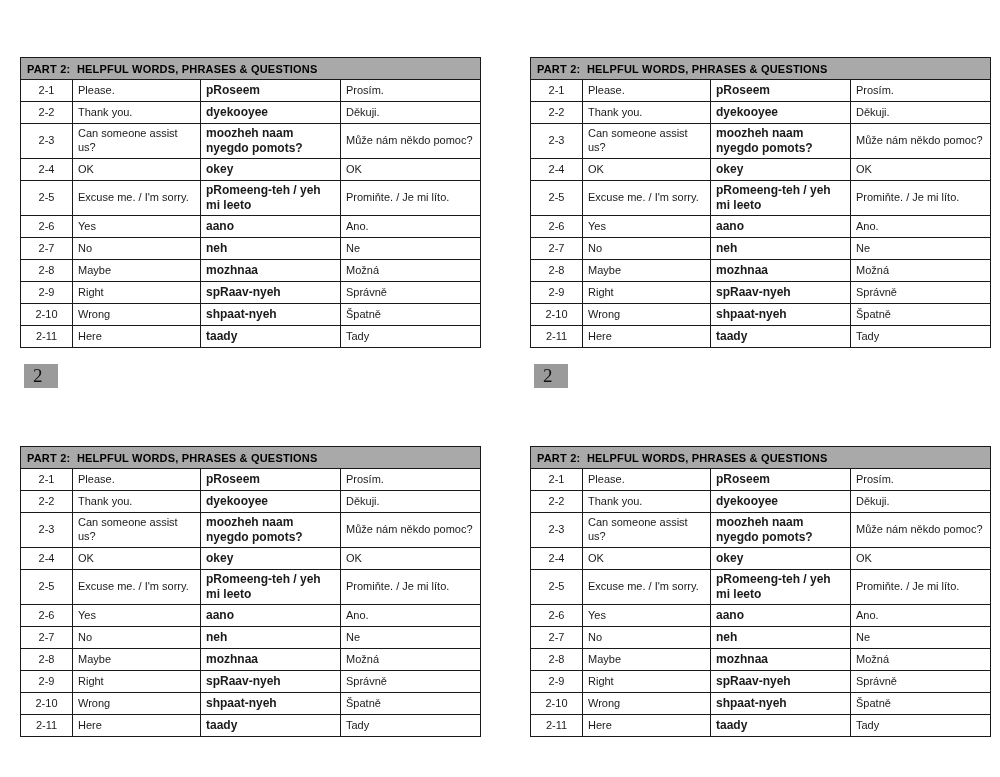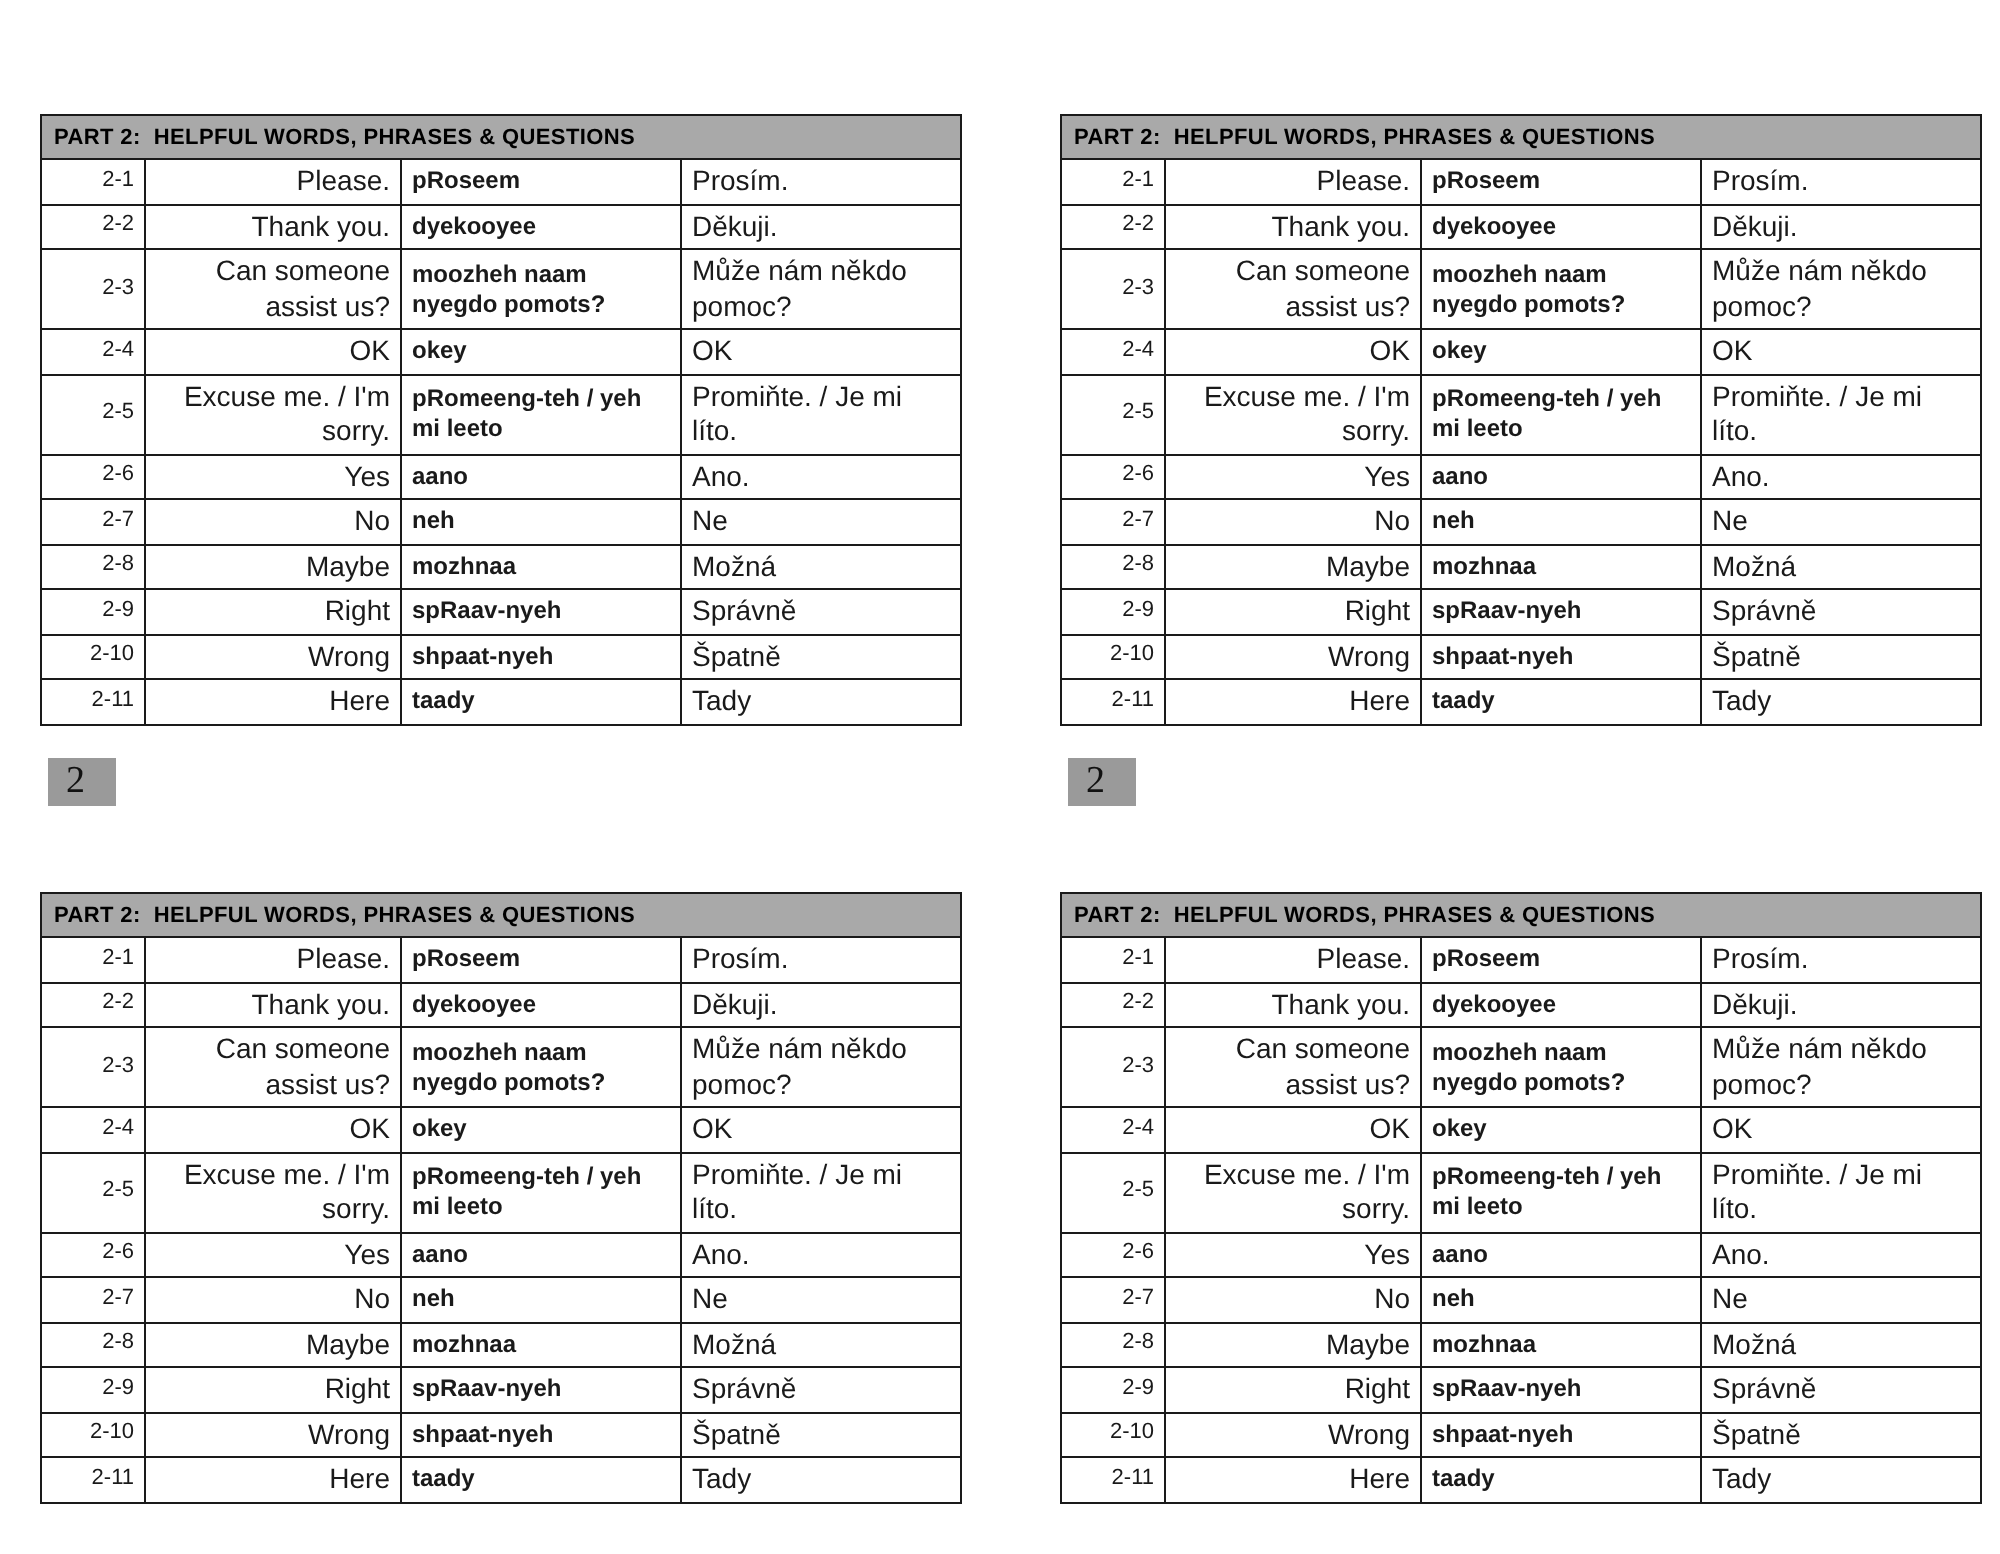--- a/index.html
+++ b/index.html
@@ -47,24 +47,24 @@
   }
   table.phrase-table td {
     border: 1px solid var(--border, #1a1a1a);
     padding: 2px 5px;
     vertical-align: middle;
     color: #1a1a1a;
     line-height: 1.25;
     overflow: hidden;
   }
   table.phrase-table tr { height: 22px; }
-  td.c0 { text-align: right; font-size: 11px; }
-  td.c1 { font-size: 14px; text-align: right; }
+  td.c0 { text-align: center; font-size: 11px; }
+  td.c1 { font-size: 11px; }
   td.c2 { font-size: 12px; font-weight: bold; }
-  td.c3 { font-size: 14px; color: #000; }
+  td.c3 { font-size: 11px; color: #000; }
 
   .page-num {
     margin-top: 16px;
     margin-left: 4px;
     width: 34px;
     height: 24px;
     background: var(--page-badge-bg, #9a9a9a);
     font-family: "Liberation Serif", serif;
     font-size: 19px;
     color: #111;

